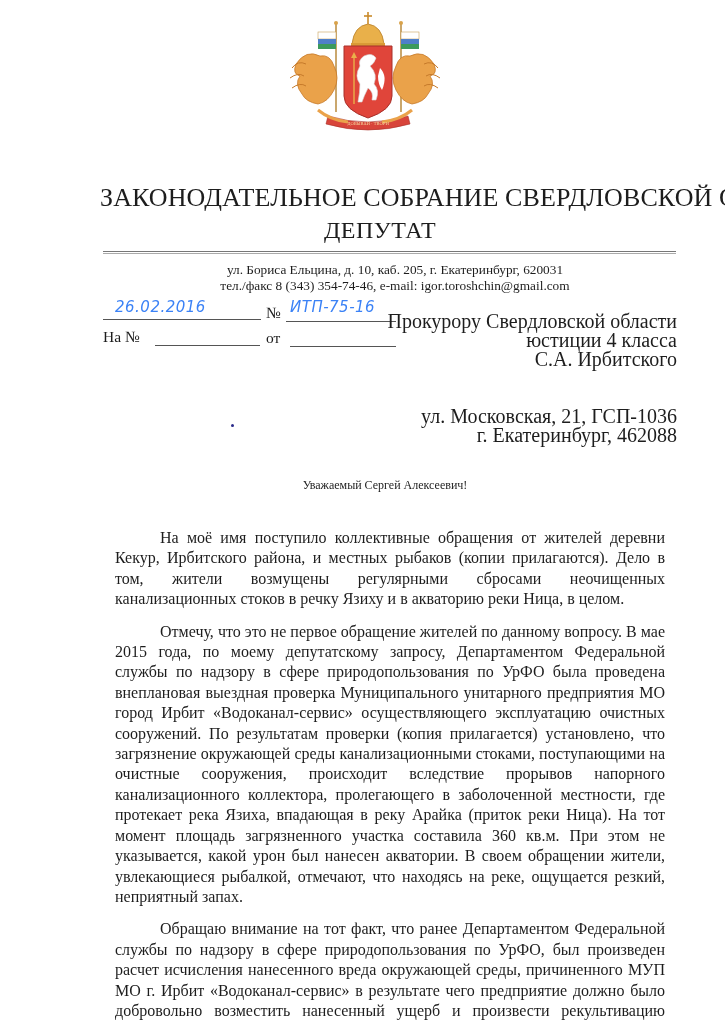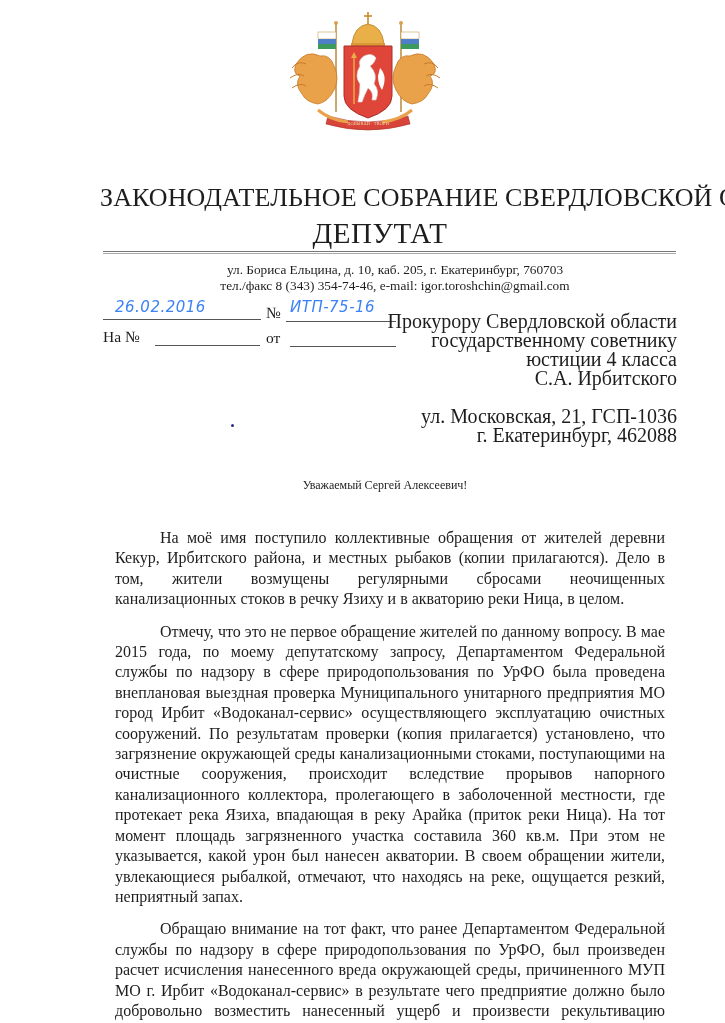--- a/index.html
+++ b/index.html
@@ -8,21 +8,21 @@
     font-family: "Liberation Serif", "DejaVu Serif", serif; color: #1d1d1d;
   }
   .abs { position: absolute; }
   #emblem { left: 288px; top: 4px; width: 154px; height: 140px; }
   #org-title {
     left: 100px; width: 560px; top: 183px; text-align: center;
     font-size: 26px; letter-spacing: 0.1px; white-space: nowrap;
   }
   #deputy-title {
     left: 100px; width: 560px; top: 217px; text-align: center;
-    font-size: 29px; letter-spacing: 0.5px;
+    font-size: 24px; letter-spacing: 0.5px;
   }
   #rule {
     left: 103px; top: 251px; width: 573px; height: 3px;
     border-top: 1px solid #777; border-bottom: 1px solid #aaa; box-sizing: border-box;
   }
   .addr-line {
     left: 160px; width: 470px; text-align: center; font-size: 13.3px; white-space: nowrap;
   }
   #addr1 { top: 262px; }
   #addr2 { top: 278px; }
@@ -92,42 +92,41 @@
 
     <path d="M40 112 Q80 124 120 112 L122 120 Q80 132 38 120 Z" fill="#d8443a" stroke="#a8302a" stroke-width="0.6"></path>
     <path d="M30 106 Q42 116 60 118 M124 106 Q112 116 94 118" stroke="#eaa24a" fill="none" stroke-width="3"></path>
     <text x="80" y="121" text-anchor="middle" font-size="4" fill="#f6d9a0" font-family="DejaVu Serif, serif">ДОБЫВАЙ · ТВОРИ</text>
   </svg>
 </div>
 
 <div id="org-title" class="abs">ЗАКОНОДАТЕЛЬНОЕ СОБРАНИЕ СВЕРДЛОВСКОЙ ОБЛАСТИ</div>
 <div id="deputy-title" class="abs">ДЕПУТАТ</div>
 <div id="rule" class="abs"></div>
-<div id="addr1" class="abs addr-line">ул. Бориса Ельцина, д. 10, каб. 205, г. Екатеринбург, 760703</div>
+<div id="addr1" class="abs addr-line">ул. Бориса Ельцина, д. 10, каб. 205, г. Екатеринбург, 620031</div>
 <div id="addr2" class="abs addr-line">тел./факс 8 (343) 354-74-46, e-mail: igor.toroshchin@gmail.com</div>
 
 <div class="abs" style="left:103px; top:298px; width:300px; height:52px;">
 
   <span class="hand" style="left:12px; top:0px;">26.02.2016</span>
   <div class="fill-line" style="left:0; top:21px; width:158px;"></div>
   <span class="label" style="left:163px; top:6px;">№</span>
   <span class="hand" style="left:187px; top:0px;">ИТП-75-16</span>
   <div class="fill-line" style="left:183px; top:23px; width:110px;"></div>
 
   <span class="label" style="left:0; top:30px;">На №</span>
   <span class="label" style="left:52px; top:30px; width:104px;"></span>
   <div class="fill-line" style="left:52px; top:47px; width:105px;"></div>
   <span class="label" style="left:163px; top:31px;">от</span>
   <span class="label" style="left:187px; top:30px; width:106px;"></span>
   <div class="fill-line" style="left:187px; top:48px; width:106px;"></div>
 </div>
 
 <div id="recipient" class="abs recip">
   <div>Прокурору Свердловской области</div>
-  <div>государственному советнику</div>
   <div>юстиции 4 класса</div>
   <div>С.А. Ирбитского</div>
 </div>
 <div id="recipient-address" class="abs recip">
   <div>ул. Московская, 21, ГСП-1036</div>
   <div>г. Екатеринбург, 462088</div>
 </div>
 
 <div id="stray-dot" class="abs"></div>
 

